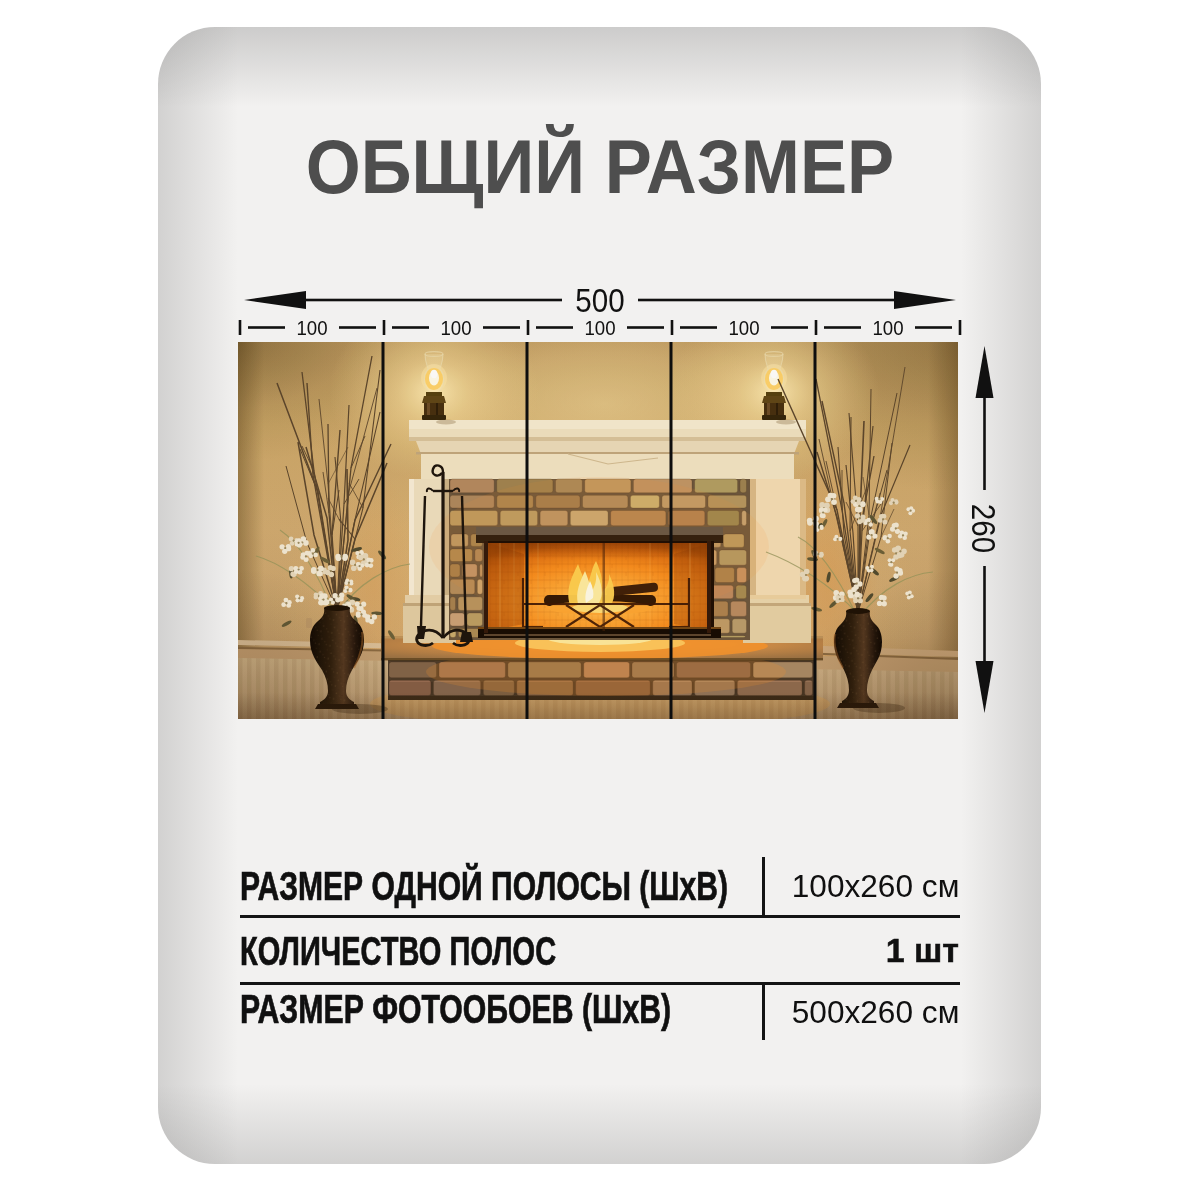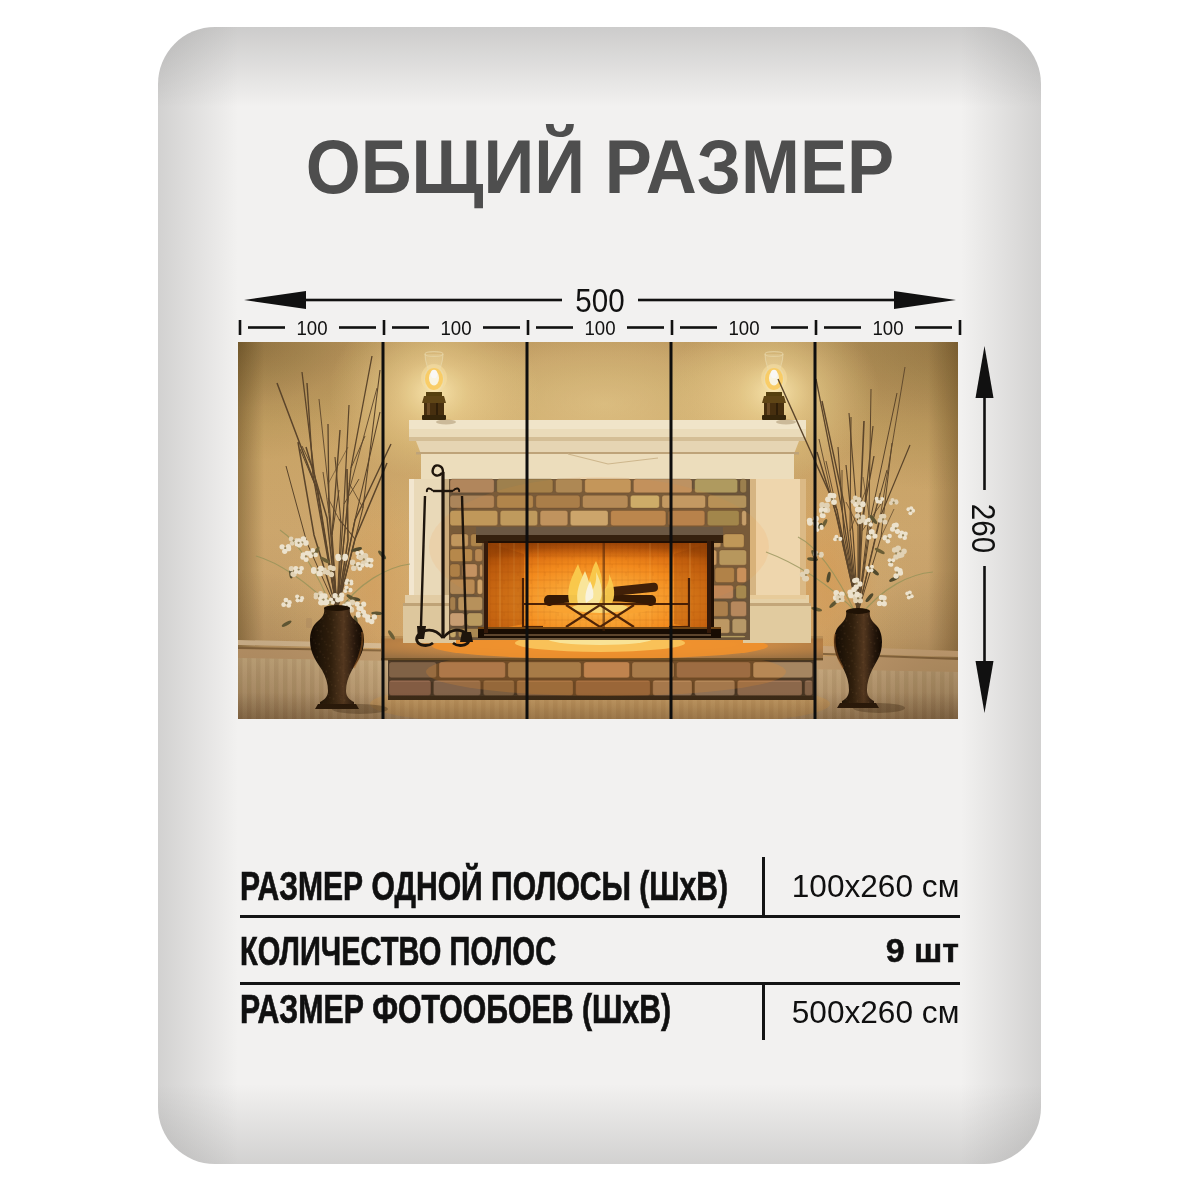--- a/index.html
+++ b/index.html
@@ -1029,21 +1029,21 @@
 <div class="lbl" style="top:864px;height:45px;line-height:45px;transform:scaleX(0.752)">РАЗМЕР ОДНОЙ ПОЛОСЫ (ШхВ)</div>
 
 <div class="val" style="top:870px;height:34px;line-height:34px;font-size:31px;transform:scaleX(1.02)">100x260 см</div>
 
 <div class="hline" style="top:914.5px"></div>
 
 <div class="vline" style="top:857px;height:58px"></div>
 
 <div class="lbl" style="top:929px;height:45px;line-height:45px;transform:scaleX(0.726)">КОЛИЧЕСТВО ПОЛОС</div>
 
-<div class="val" style="top:932px;height:36px;line-height:36px;font-size:34px;font-weight:bold;-webkit-text-stroke:0.5px #101010">9 шт</div>
+<div class="val" style="top:932px;height:36px;line-height:36px;font-size:34px;font-weight:bold;-webkit-text-stroke:0.5px #101010">1 шт</div>
 
 <div class="hline" style="top:981.5px"></div>
 
 <div class="vline" style="top:984px;height:56px"></div>
 
 <div class="lbl" style="top:987px;height:45px;line-height:45px;transform:scaleX(0.756)">РАЗМЕР ФОТООБОЕВ (ШхВ)</div>
 
 <div class="val" style="top:996px;height:34px;line-height:34px;font-size:31px;transform:scaleX(1.02)">500x260 см</div>
 
 </body></html>

